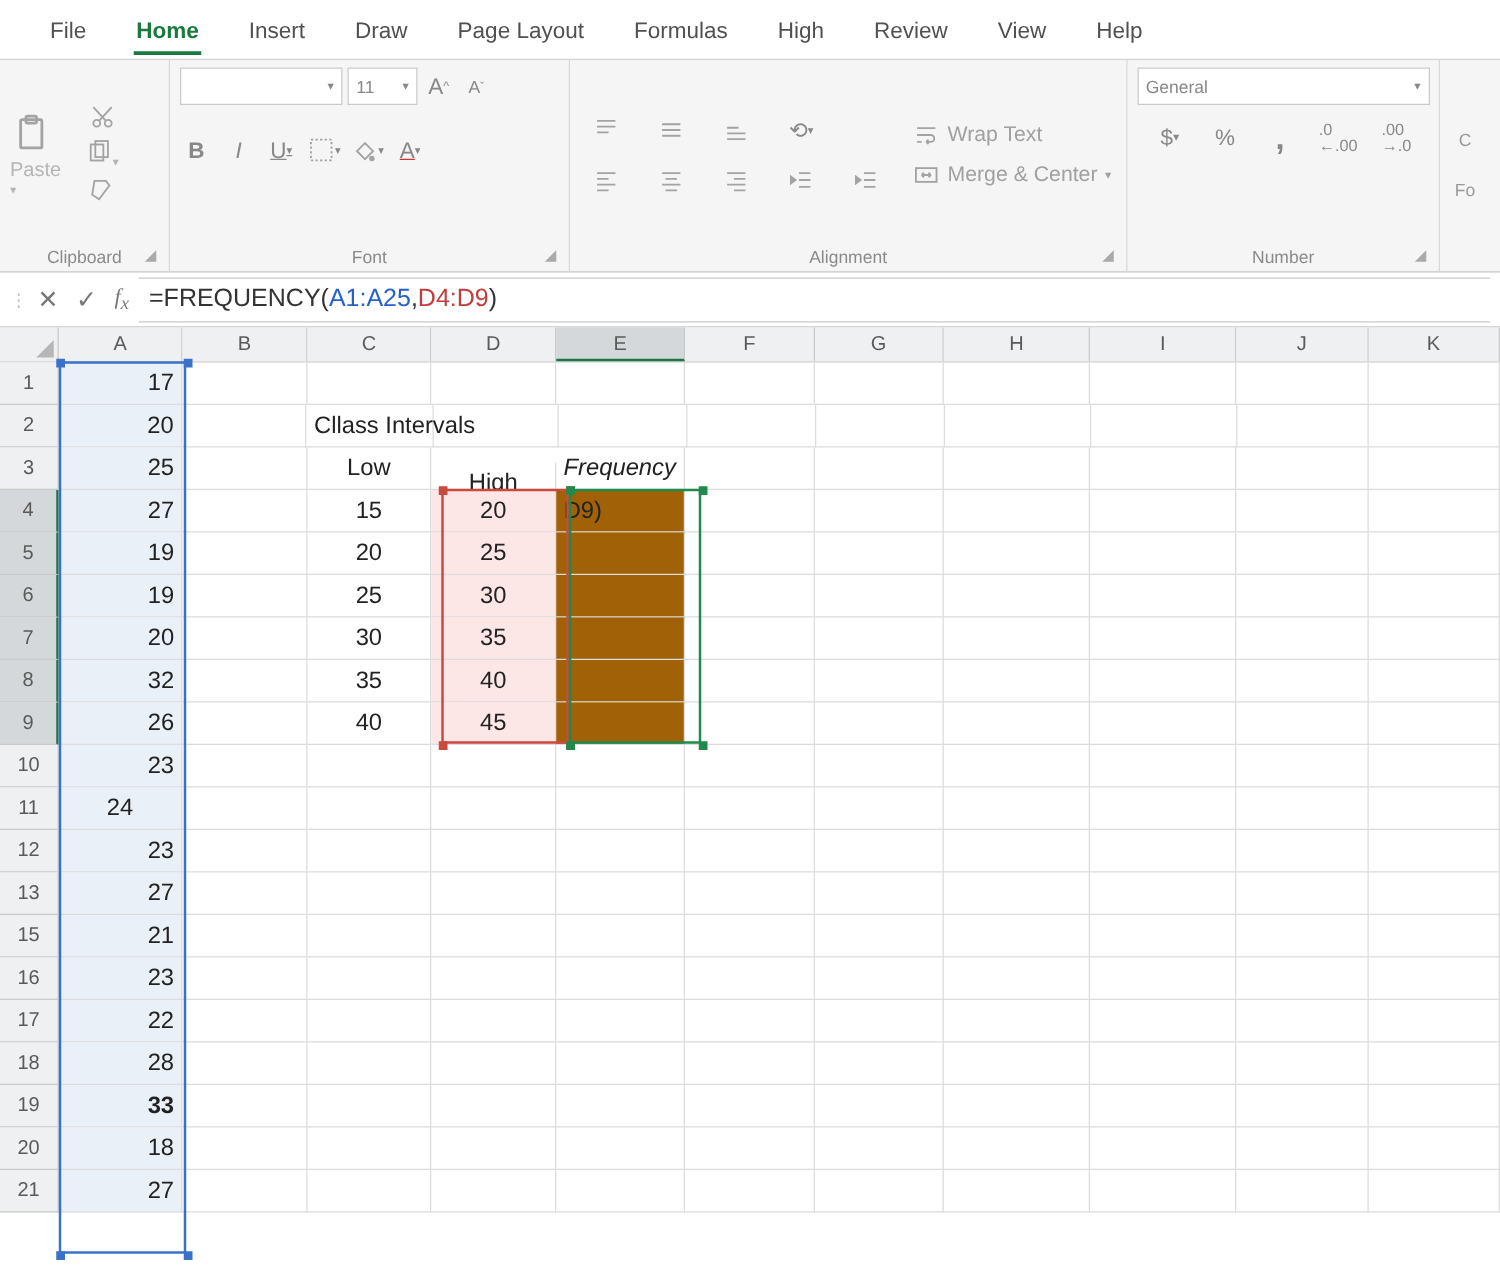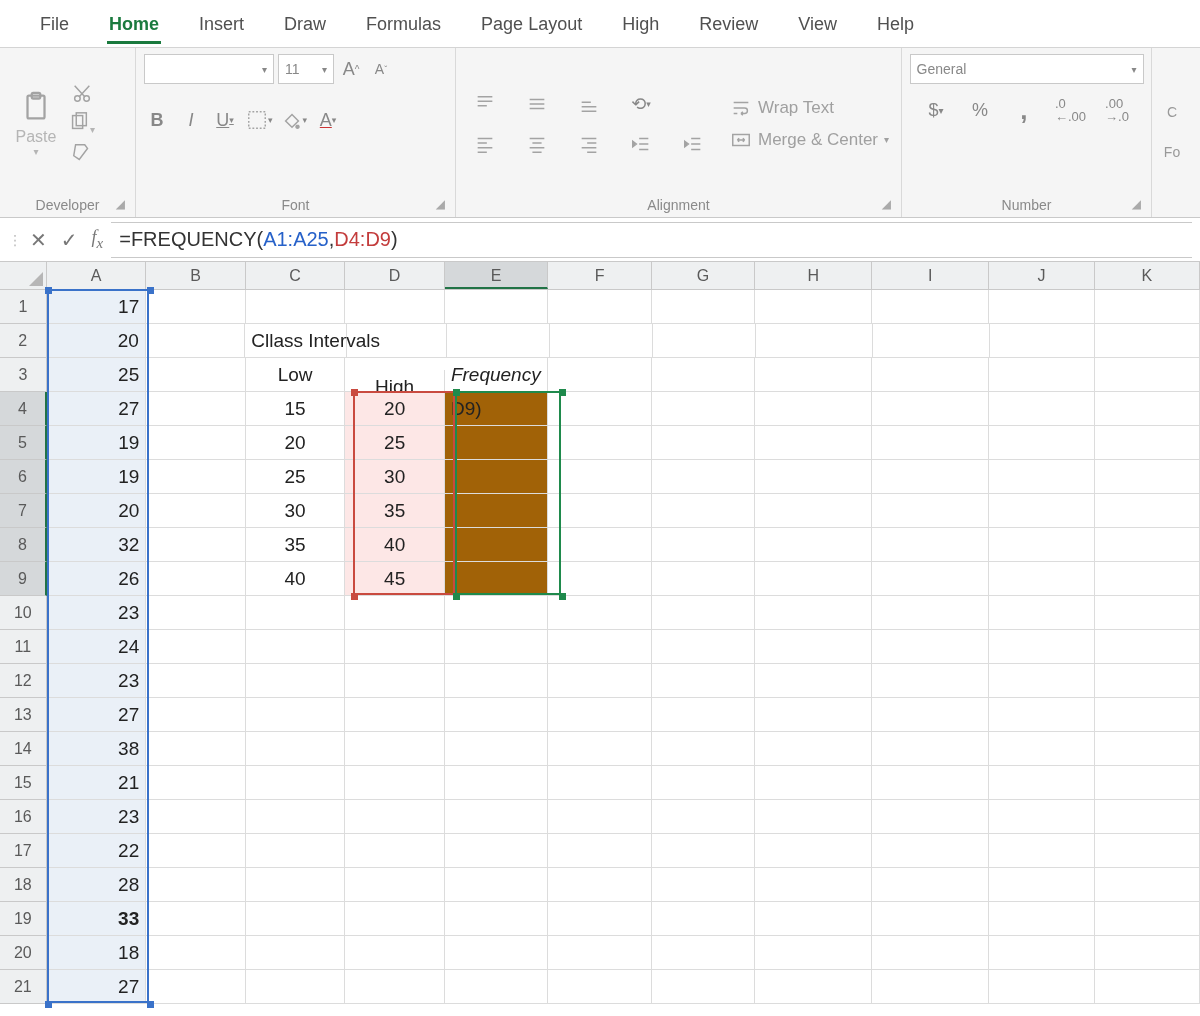--- a/index.html
+++ b/index.html
@@ -71,21 +71,20 @@
   align-items: center;
   gap: 8px;
 }
 .clipboard-col {
   display: flex;
   gap: 4px;
 }
 .paste-btn {
   display: flex;
   flex-direction: column;
-  align-items: center;
   width: 56px;
 }
 .small-btns {
   display: flex;
   flex-direction: column;
   gap: 6px;
   align-items: center;
 }
 .icon-muted { color: #b5b5b5; }
 .font-top {
@@ -291,22 +290,22 @@
 svg.ico.big { width: 34px; height: 34px; }
 </style>
 </head>
 <body>
 
 <div class="ribbon-tabs">
   <div class="ribbon-tab">File</div>
   <div class="ribbon-tab active">Home</div>
   <div class="ribbon-tab">Insert</div>
   <div class="ribbon-tab">Draw</div>
+  <div class="ribbon-tab">Page Layout</div>
   <div class="ribbon-tab">Formulas</div>
-  <div class="ribbon-tab">Page Layout</div>
   <div class="ribbon-tab">High</div>
   <div class="ribbon-tab">Review</div>
   <div class="ribbon-tab">View</div>
   <div class="ribbon-tab">Help</div>
 </div>
 
 <div class="ribbon">
 
   <div class="ribbon-group" style="width:136px">
     <div class="ribbon-body clipboard-col">
@@ -326,21 +325,21 @@
           </svg>
         <span><svg class="ico" viewBox="0 0 24 24">
               <rect x="5" y="5" width="11" height="14"></rect>
               <rect x="9" y="2" width="11" height="14"></rect>
             </svg><span class="icon-muted" style="font-size:10px">▾</span></span>
         <svg class="ico" viewBox="0 0 24 24">
             <path d="M5 3h10l3 4-9 12-6-4z"></path>
           </svg>
       </div>
     </div>
-    <div class="ribbon-group-label"><span>Developer</span><span class="launcher">◢</span></div>
+    <div class="ribbon-group-label"><span>Clipboard</span><span class="launcher">◢</span></div>
   </div>
 
   <div class="ribbon-group" style="width:320px">
     <div class="ribbon-body" style="flex-direction:column;align-items:flex-start">
       <div class="font-top">
         <div class="combo" style="width:130px">
             <span></span>
             <span class="caret">▾</span>
           </div>
         <div class="combo" style="width:56px">
@@ -638,21 +637,21 @@
         <div class="cell" style="width: 106px;"></div>
         <div class="cell" style="width: 106px;"></div>
         <div class="cell" style="width: 106px;"></div>
         <div class="cell" style="width: 120px;"></div>
         <div class="cell" style="width: 120px;"></div>
         <div class="cell" style="width: 108px;"></div>
         <div class="cell" style="width: 108px;"></div>
       </div>
       <div class="row">
         <div class="row-h">11</div>
-        <div class="cell colA-hl" style="width: 102px;">24</div>
+        <div class="cell colA-hl" style="width: 102px; text-align: center;">24</div>
         <div class="cell" style="width: 102px;"></div>
         <div class="cell" style="width: 102px;"></div>
         <div class="cell" style="width: 102px;"></div>
         <div class="cell" style="width: 106px;"></div>
         <div class="cell" style="width: 106px;"></div>
         <div class="cell" style="width: 106px;"></div>
         <div class="cell" style="width: 120px;"></div>
         <div class="cell" style="width: 120px;"></div>
         <div class="cell" style="width: 108px;"></div>
         <div class="cell" style="width: 108px;"></div>
@@ -667,34 +666,20 @@
         <div class="cell" style="width: 106px;"></div>
         <div class="cell" style="width: 106px;"></div>
         <div class="cell" style="width: 120px;"></div>
         <div class="cell" style="width: 120px;"></div>
         <div class="cell" style="width: 108px;"></div>
         <div class="cell" style="width: 108px;"></div>
       </div>
       <div class="row">
         <div class="row-h">13</div>
         <div class="cell colA-hl" style="width: 102px;">27</div>
-        <div class="cell" style="width: 102px;"></div>
-        <div class="cell" style="width: 102px;"></div>
-        <div class="cell" style="width: 102px;"></div>
-        <div class="cell" style="width: 106px;"></div>
-        <div class="cell" style="width: 106px;"></div>
-        <div class="cell" style="width: 106px;"></div>
-        <div class="cell" style="width: 120px;"></div>
-        <div class="cell" style="width: 120px;"></div>
-        <div class="cell" style="width: 108px;"></div>
-        <div class="cell" style="width: 108px;"></div>
-      </div>
-      <div class="row">
-        <div class="row-h">14</div>
-        <div class="cell colA-hl" style="width: 102px;">38</div>
         <div class="cell" style="width: 102px;"></div>
         <div class="cell" style="width: 102px;"></div>
         <div class="cell" style="width: 102px;"></div>
         <div class="cell" style="width: 106px;"></div>
         <div class="cell" style="width: 106px;"></div>
         <div class="cell" style="width: 106px;"></div>
         <div class="cell" style="width: 120px;"></div>
         <div class="cell" style="width: 120px;"></div>
         <div class="cell" style="width: 108px;"></div>
         <div class="cell" style="width: 108px;"></div>

